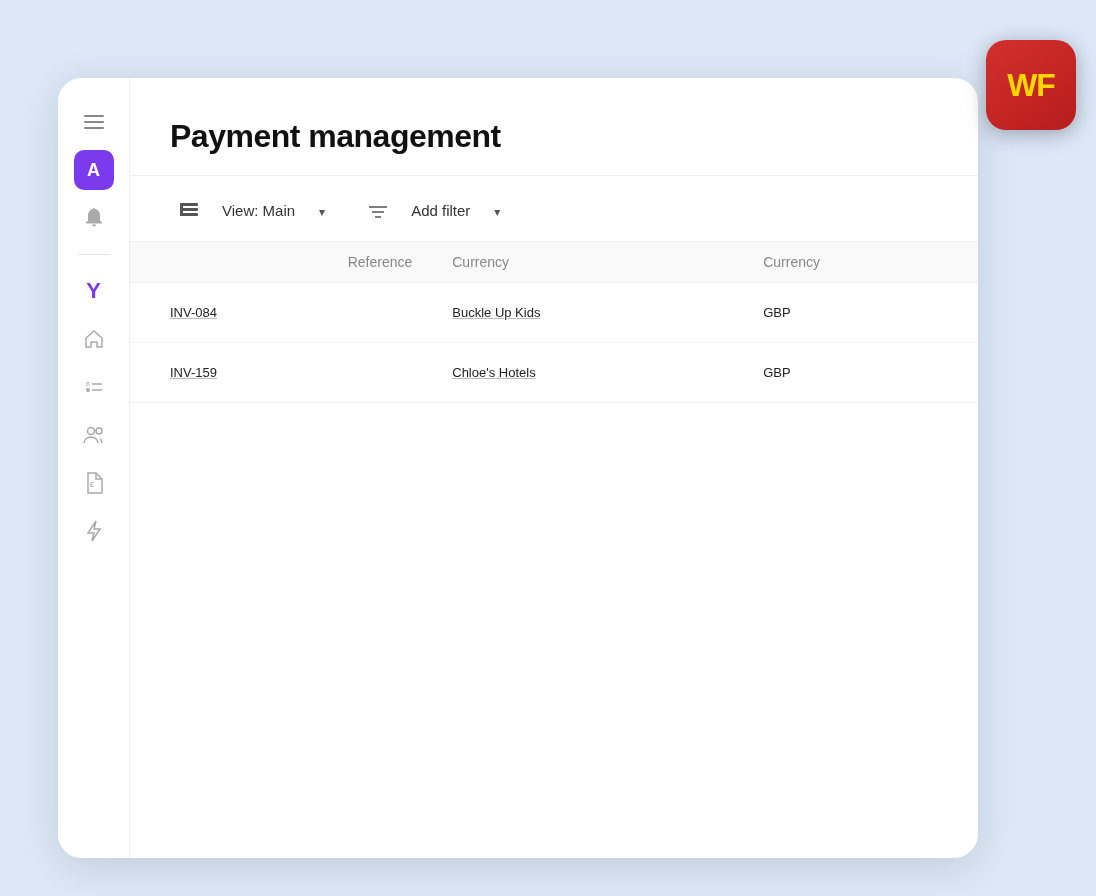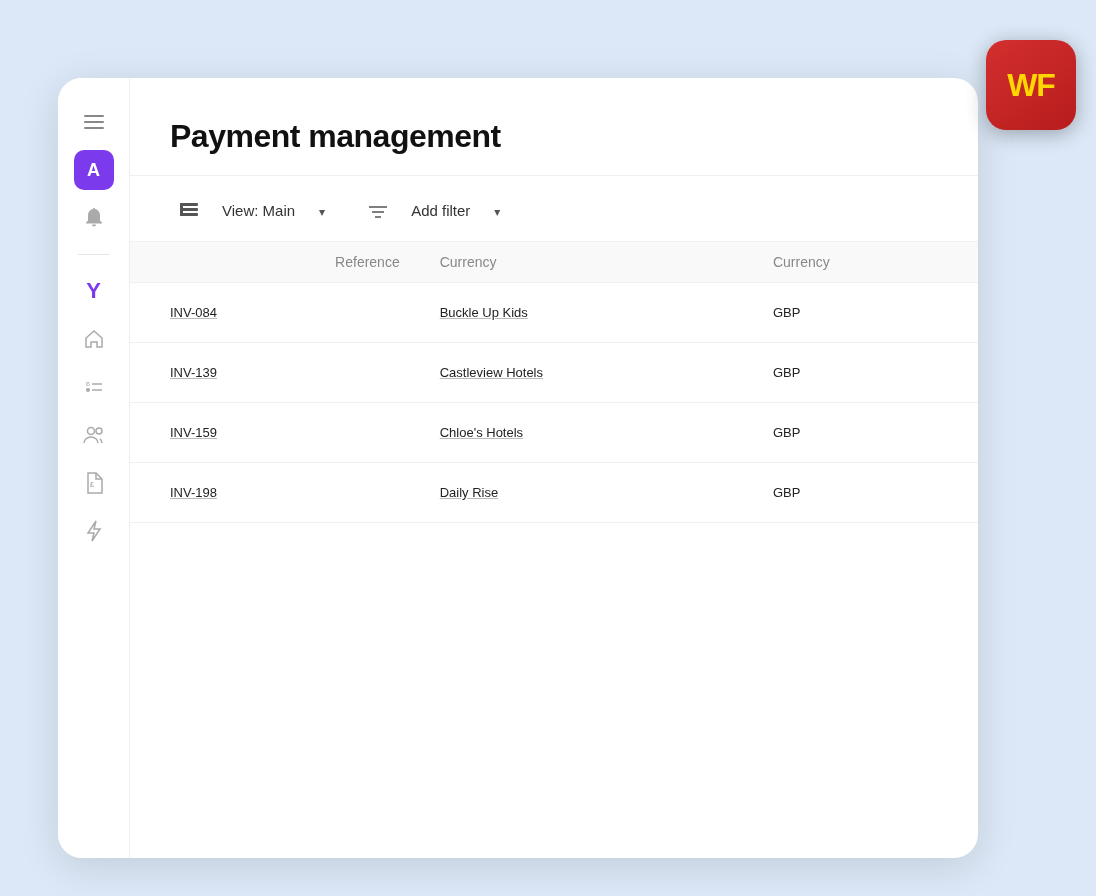--- a/index.html
+++ b/index.html
@@ -324,33 +324,23 @@
               <th>Currency</th>
             </tr>
           </thead>
           <tbody id="table-body">
           <tr>
                 <td><span class="cell-link">INV-084</span></td>
                 <td><span class="cell-link">Buckle Up Kids</span></td>
                 <td>GBP</td>
               </tr>
               <tr>
-                <td><span class="cell-link">INV-139</span></td>
-                <td><span class="cell-link">Castleview Hotels</span></td>
-                <td>GBP</td>
-              </tr>
-              <tr>
                 <td><span class="cell-link">INV-159</span></td>
                 <td><span class="cell-link">Chloe's Hotels</span></td>
                 <td>GBP</td>
               </tr>
-              <tr>
-                <td><span class="cell-link">INV-198</span></td>
-                <td><span class="cell-link">Daily Rise</span></td>
-                <td>GBP</td>
-              </tr>
             </tbody>
         </table>
 
       </div>
     </div>
   </div>
 </div>
 
 </body></html>

